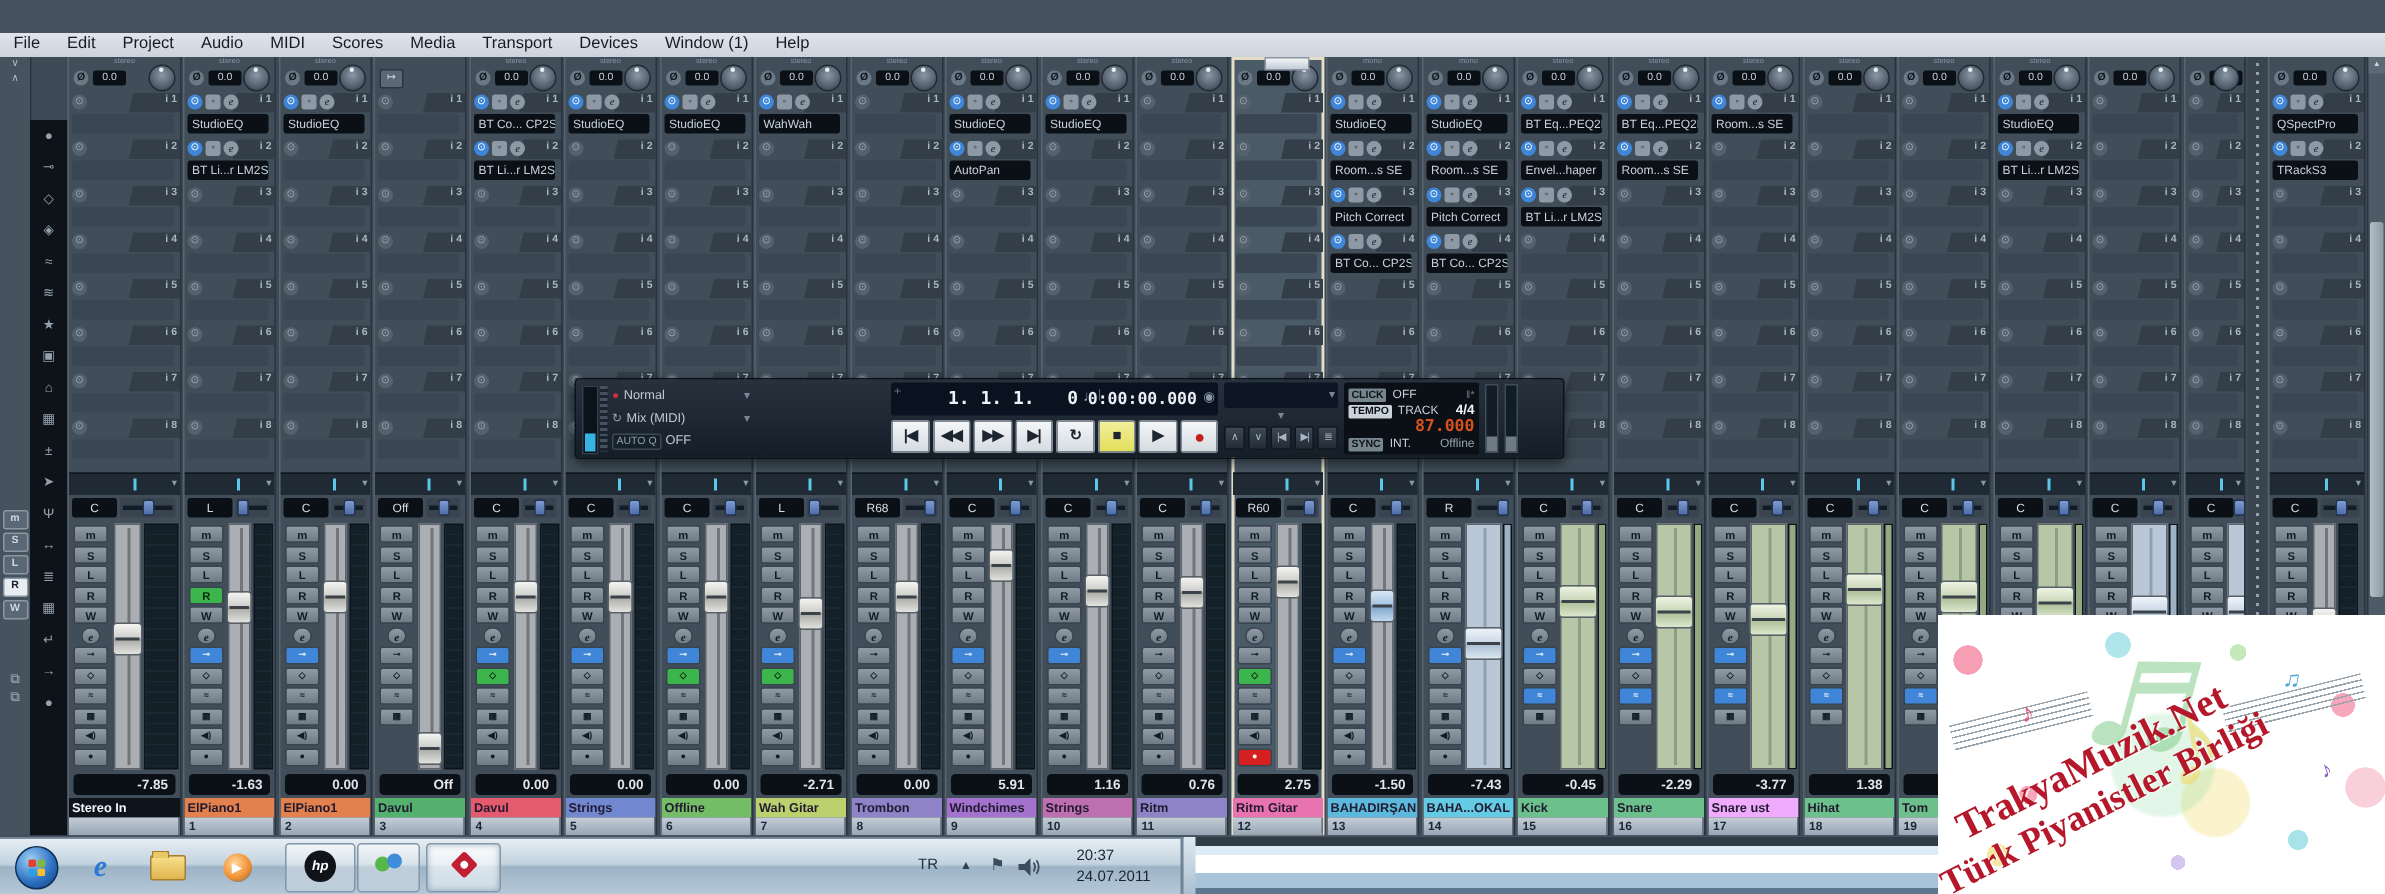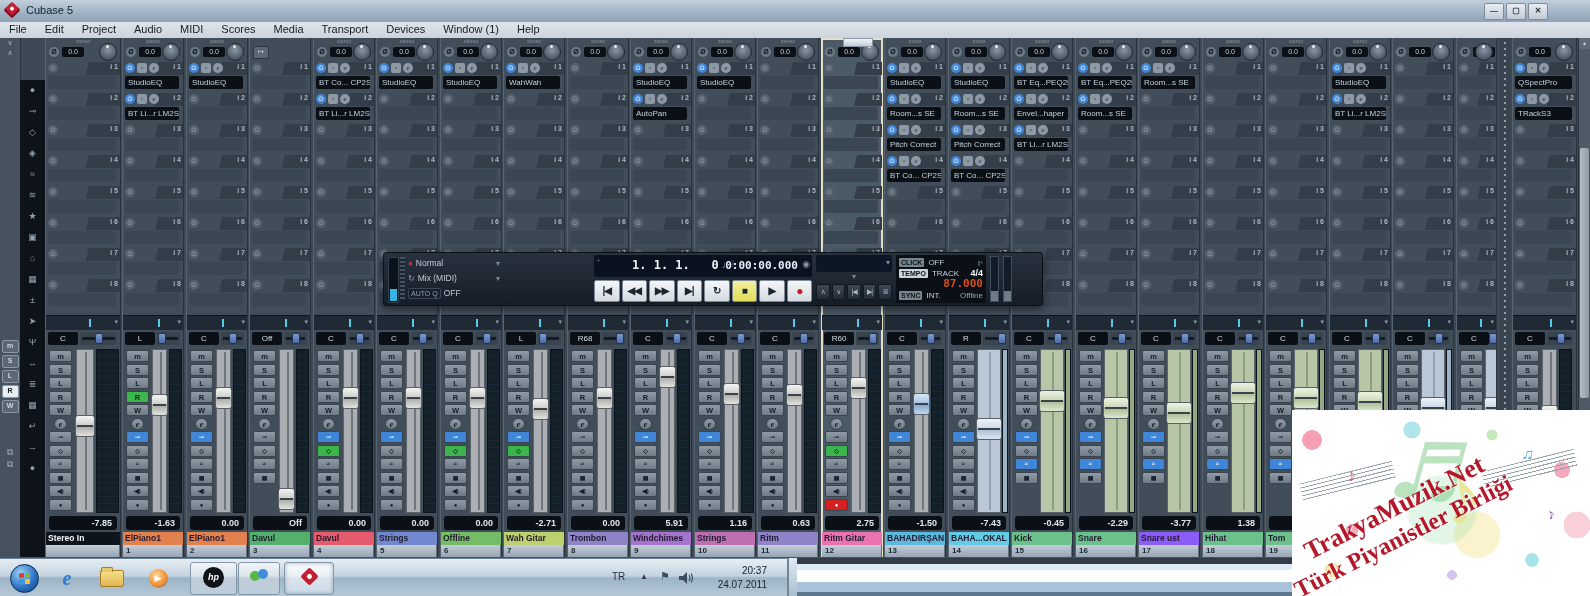--- a/index.html
+++ b/index.html
@@ -190,21 +190,21 @@
   .msn-logo:before{content:"";position:absolute;left:0;top:2px;width:10px;height:10px;border-radius:50%;background:#58b847;}
   .msn-logo:after{content:"";position:absolute;right:0;top:0;width:10px;height:10px;border-radius:50%;background:#3f8edc;}
   .cub-logo{display:inline-block;margin-top:7px;width:13px;height:13px;background:#c21f35;transform:rotate(45deg);
     border-radius:2px;position:relative;}
   .cub-logo:after{content:"";position:absolute;left:4px;top:4px;width:5px;height:5px;background:#fff;border-radius:50%;}
   #tray{position:absolute;right:18px;top:4px;width:165px;height:30px;}
   #tray-lang{position:absolute;left:0;top:8px;font-size:10px;color:#23303d;}
   #tray-up{position:absolute;left:28px;top:9px;font-size:8px;color:#31404e;}
   #tray-flag{position:absolute;left:48px;top:7px;font-size:11px;color:#3c4c5c;}
   #tray-vol{position:absolute;left:66px;top:7px;width:16px;height:16px;}
-  #tray-clock{position:absolute;right:10px;top:1px;text-align:right;font-size:10px;color:#16222e;line-height:14px;}
+  #tray-clock{position:absolute;right:10px;top:1px;font-size:10px;color:#16222e;line-height:14px;}
   #tb-desk{position:absolute;left:787px;top:558px;width:8px;height:38px;z-index:71;
     background:linear-gradient(#dfe9f1,#aabfd0);border-left:2px solid #708496;}
   
   #right-strip{position:absolute;left:795px;top:558px;width:795px;height:38px;z-index:60;
     background:linear-gradient(#323c46 0 6px,#dcebf5 6px 12px,#ffffff 12px 24px,#a9c4da 24px 34px,#5d788e 34px 38px);}
   
   #watermark{position:absolute;left:1292px;top:410px;width:298px;height:186px;background:#fff;z-index:80;overflow:hidden;}
   #wm-blobs{position:absolute;inset:0;
     background-image:
       radial-gradient(circle 16px at 20px 30px,rgba(238,80,120,.55) 60%,rgba(0,0,0,0) 62%),
@@ -228,29 +228,20 @@
   .wm-text{position:absolute;font-weight:bold;color:#b5182a;transform:rotate(-27deg);transform-origin:0 50%;
     white-space:nowrap;text-shadow:1px 1px 0 rgba(255,255,255,.8);font-family:"Liberation Serif",serif;}
   #wm-line1{left:14px;top:128px;font-size:26px;}
   #wm-line2{left:4px;top:168px;font-size:24px;}
 </style>
 </head>
 <body>
 
 <div id="screen">
 
-  <div id="titlebar">
-    <div id="app-icon"></div>
-    <div id="title-text">Cubase 5</div>
-    <div id="winbtns">
-      <div class="winbtn">—</div>
-      <div class="winbtn">▢</div>
-      <div class="winbtn">✕</div>
-    </div>
-  </div>
 
   <div id="menubar"><div class="menu-item">File</div><div class="menu-item">Edit</div><div class="menu-item">Project</div><div class="menu-item">Audio</div><div class="menu-item">MIDI</div><div class="menu-item">Scores</div><div class="menu-item">Media</div><div class="menu-item">Transport</div><div class="menu-item">Devices</div><div class="menu-item">Window (1)</div><div class="menu-item">Help</div></div>
 
   <div id="mixer">
     <div id="cp-outer">
       <div class="cpo-chev">∨</div>
       <div class="cpo-chev">∧</div>
       <div id="cp-gb-wrap">
           <div class="cpo-gb">m</div>
           <div class="cpo-gb">S</div>
@@ -1134,21 +1125,21 @@
         <div class="cbtn" style="top: 393px; font-size: 6px;">⊸</div>
         <div class="cbtn" style="top: 406.5px; font-size: 6px;">◇</div>
         <div class="cbtn" style="top: 420px; font-size: 6px;">≈</div>
         <div class="cbtn" style="top: 433.5px; font-size: 6px;">▦</div>
         <div class="cbtn" style="top: 447px; font-size: 6px;">◀)</div>
         <div class="cbtn" style="top: 460.5px; font-size: 6px;">●</div>
         <div class="ftrack">
           <div class="fcap" style="top: 34.2px;"></div>
         </div>
         <div class="meter"></div>
-        <div class="valbox">0.63</div>
+        <div class="valbox">0.76</div>
         <div class="namecell" style="background: rgb(143, 131, 200);">Ritm</div>
         <div class="numcell">11</div>
       </div>
       <div class="strip std sel" style="left: 821px; width: 62px;">
         <div class="bus">stereo</div>
         <div class="phase">Ø</div>
         <div class="gainv">0.0</div>
         <div class="knob"></div>
         <div class="ih" style="top: 24px;">
           <div class="pw">⊙</div>
@@ -1577,21 +1568,21 @@
         <div class="cbtn round" style="top: 379.5px;">e</div>
         <div class="cbtn lit-blue" style="top: 393px; font-size: 6px;">⊸</div>
         <div class="cbtn" style="top: 406.5px; font-size: 6px;">◇</div>
         <div class="cbtn lit-blue" style="top: 420px; font-size: 6px;">≈</div>
         <div class="cbtn" style="top: 433.5px; font-size: 6px;">▦</div>
         <div class="ftrack">
           <div class="fcap" style="top: 52.4px;"></div>
         </div>
         <div class="meter"></div>
         <div class="valbox">-3.77</div>
-        <div class="namecell" style="background: #8b5cf6;">Snare ust</div>
+        <div class="namecell" style="background: #f0abfc;">Snare ust</div>
         <div class="numcell">17</div>
       </div>
       <div class="strip green" style="left: 1202px; width: 62px;">
         <div class="bus">stereo</div>
         <div class="phase">Ø</div>
         <div class="gainv">0.0</div>
         <div class="knob"></div>
         <div class="ih" style="top: 24px;">
           <div class="pw">⊙</div>
           <div class="il">i 1</div>

